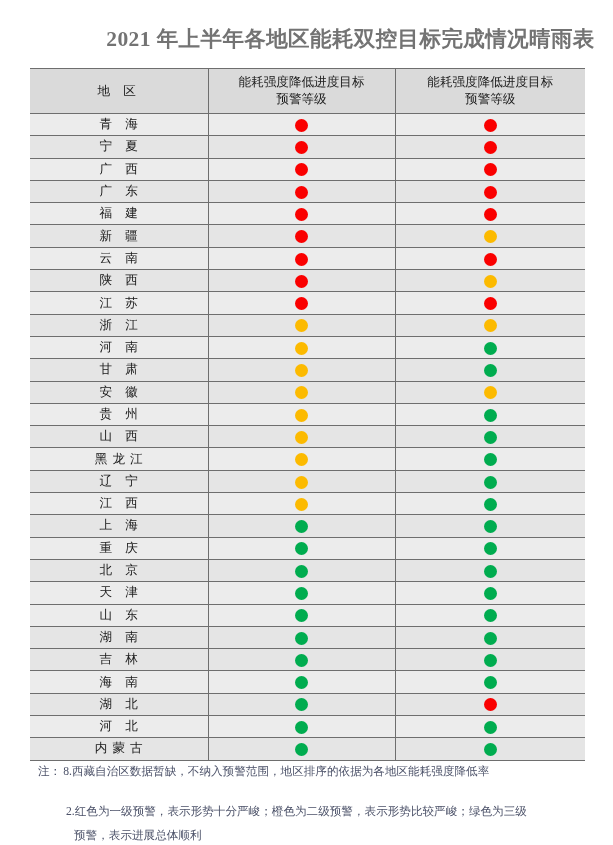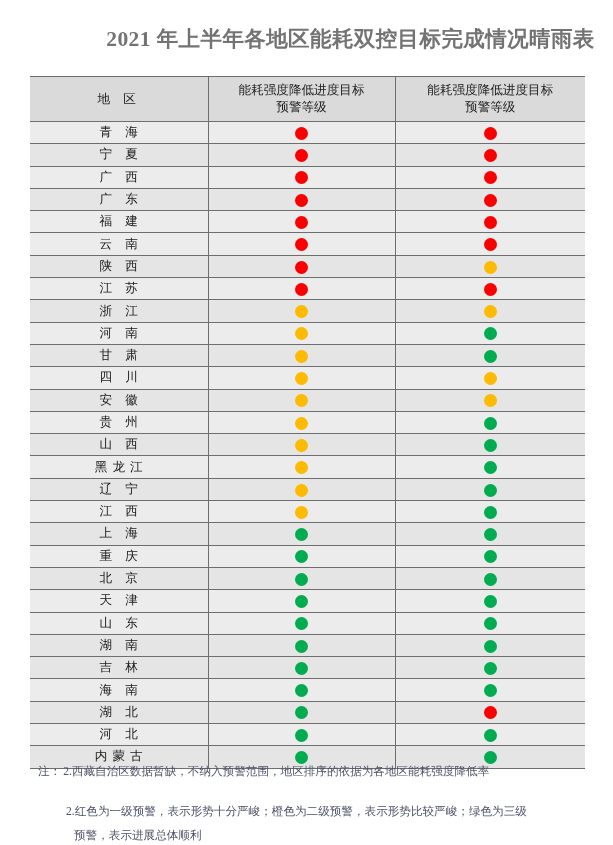--- a/index.html
+++ b/index.html
@@ -30,21 +30,20 @@
     letter-spacing: 0.4px;
     color: #737373;
     font-family: "Liberation Serif", "DejaVu Serif", serif;
     padding-left: 44px;
   }
   .table-wrap {
     position: absolute;
     left: 30px;
     top: 68px;
     width: 554px;
-    margin-top: 8px;
   }
   table.rain {
     border-collapse: collapse;
     width: 555px;
     table-layout: fixed;
     font-family: "Liberation Serif", "DejaVu Serif", serif;
   }
   table.rain col.c-region { width: 178px; }
   table.rain col.c-col1   { width: 187px; }
   table.rain col.c-col2   { width: 190px; }
@@ -165,20 +164,25 @@
           <tr class="row even">
             <td class="cell-region">广 东</td>
             <td><span class="dot red"></span></td>
             <td class="cell-last"><span class="dot red"></span></td>
           </tr>
           <tr class="row odd">
             <td class="cell-region">福 建</td>
             <td><span class="dot red"></span></td>
             <td class="cell-last"><span class="dot red"></span></td>
           </tr>
+          <tr class="row even">
+            <td class="cell-region">新 疆</td>
+            <td><span class="dot red"></span></td>
+            <td class="cell-last"><span class="dot orange"></span></td>
+          </tr>
           <tr class="row odd">
             <td class="cell-region">云 南</td>
             <td><span class="dot red"></span></td>
             <td class="cell-last"><span class="dot red"></span></td>
           </tr>
           <tr class="row even">
             <td class="cell-region">陕 西</td>
             <td><span class="dot red"></span></td>
             <td class="cell-last"><span class="dot orange"></span></td>
           </tr>
@@ -194,25 +198,20 @@
           </tr>
           <tr class="row odd">
             <td class="cell-region">河 南</td>
             <td><span class="dot orange"></span></td>
             <td class="cell-last"><span class="dot green"></span></td>
           </tr>
           <tr class="row even">
             <td class="cell-region">甘 肃</td>
             <td><span class="dot orange"></span></td>
             <td class="cell-last"><span class="dot green"></span></td>
-          </tr>
-          <tr class="row odd">
-            <td class="cell-region">四 川</td>
-            <td><span class="dot orange"></span></td>
-            <td class="cell-last"><span class="dot orange"></span></td>
           </tr>
           <tr class="row even">
             <td class="cell-region">安 徽</td>
             <td><span class="dot orange"></span></td>
             <td class="cell-last"><span class="dot orange"></span></td>
           </tr>
           <tr class="row odd">
             <td class="cell-region">贵 州</td>
             <td><span class="dot orange"></span></td>
             <td class="cell-last"><span class="dot green"></span></td>
@@ -290,18 +289,18 @@
           <tr class="row even">
             <td class="cell-region">内蒙古</td>
             <td><span class="dot green"></span></td>
             <td class="cell-last"><span class="dot green"></span></td>
           </tr>
         </tbody>
     </table>
   </div>
 
   <div class="notes">
-    <div class="note-line"><span class="lbl">注：</span><span>2.西藏自治区数据暂缺，不纳入预警范围，地区排序的依据为各地区能耗强度降低率</span></div>
+    <div class="note-line"><span class="lbl">注：</span><span>8.西藏自治区数据暂缺，不纳入预警范围，地区排序的依据为各地区能耗强度降低率</span></div>
     <div class="note-line note-indent"><span>2.红色为一级预警，表示形势十分严峻；橙色为二级预警，表示形势比较严峻；绿色为三级</span></div>
     <div class="note-line note-indent2"><span>预警，表示进展总体顺利</span></div>
   </div>
 
 </div>
 
 </body></html>

